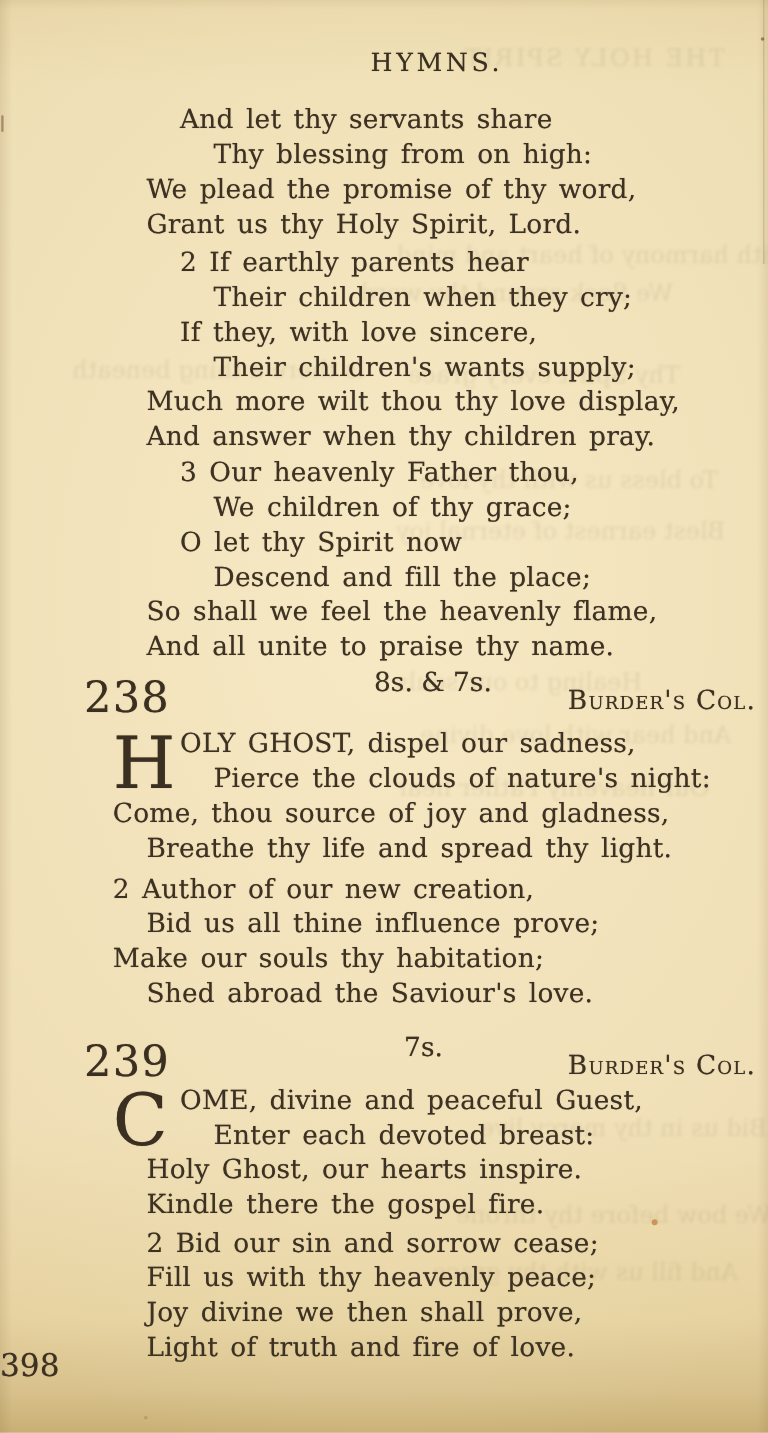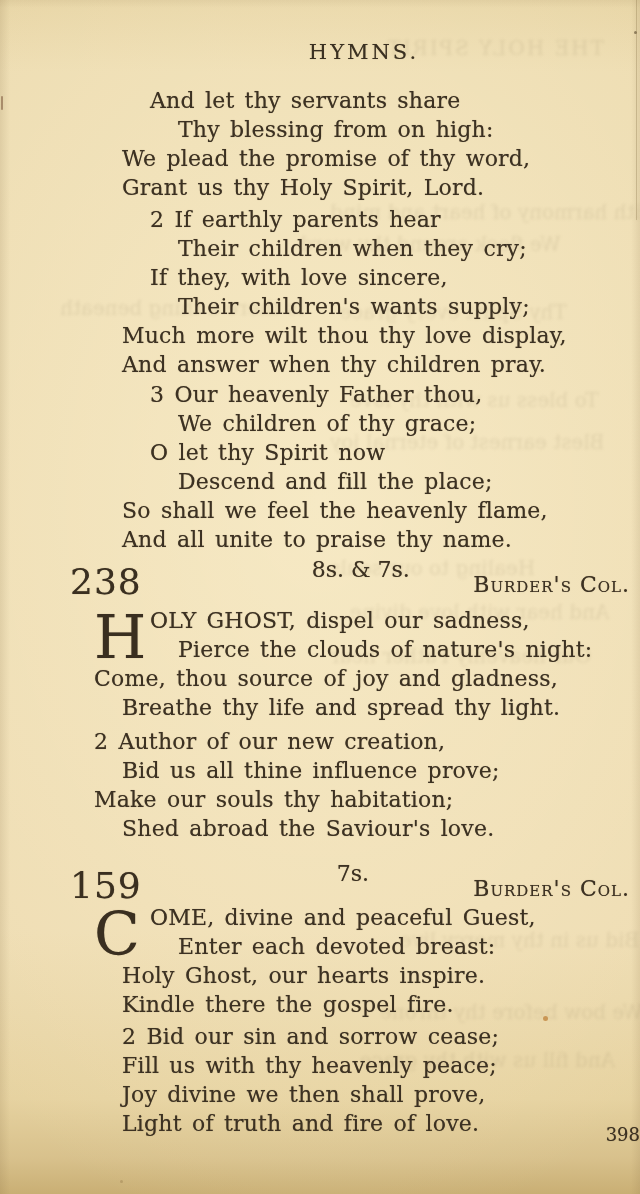--- a/index.html
+++ b/index.html
@@ -64,21 +64,21 @@
   .v238b{top:727px}
   .v239a{top:903px}
   .v239b{top:1022px}
 
   .dropcap{
     position:absolute;top:3px;left:4px;
     font-size:60px;line-height:56px;color:#3a2f20;
   }
   .page-number{
     position:absolute;top:1124px;left:0;width:100%;
-    text-align:right;font-size:18px;color:#3c3122;
+    text-align:left;font-size:26px;color:#3c3122;
   }
 
   
   .bleed{position:absolute;inset:0;pointer-events:none;}
   .bleed div{
     position:absolute;transform:scaleX(-1);
     color:#8e7f5c;opacity:.16;filter:blur(1.4px);
     font-size:20px;white-space:nowrap;
   }
   .bl1{top:36px;left:380px;font-size:19px;letter-spacing:2px;}
@@ -170,21 +170,21 @@
     </div>
     <div class="stanza v238b">
       <div class="line ink f">2 Author of our new creation,</div>
       <div class="line ink a">Bid us all thine influence prove;</div>
       <div class="line ink f">Make our souls thy habitation;</div>
       <div class="line ink a">Shed abroad the Saviour's love.</div>
     </div>
   </div>
 
   <div class="hymn-head h239">
-    <span class="hymn-number ink">159</span>
+    <span class="hymn-number ink">239</span>
     <span class="hymn-meter ink">7s.</span>
     <span class="hymn-source ink">Burder's Col.</span>
   </div>
 
   <div class="col">
     <div class="stanza v239a">
       <span class="dropcap ink">C</span>
       <div class="line ink b">OME, divine and peaceful Guest,</div>
       <div class="line ink c">Enter each devoted breast:</div>
       <div class="line ink a">Holy Ghost, our hearts inspire.</div>

